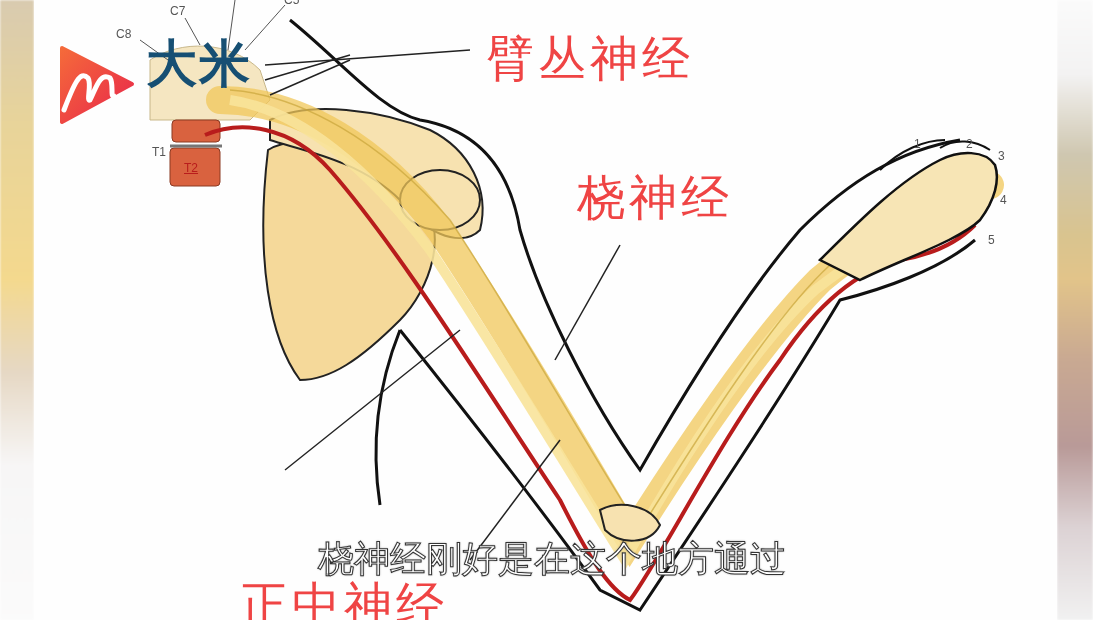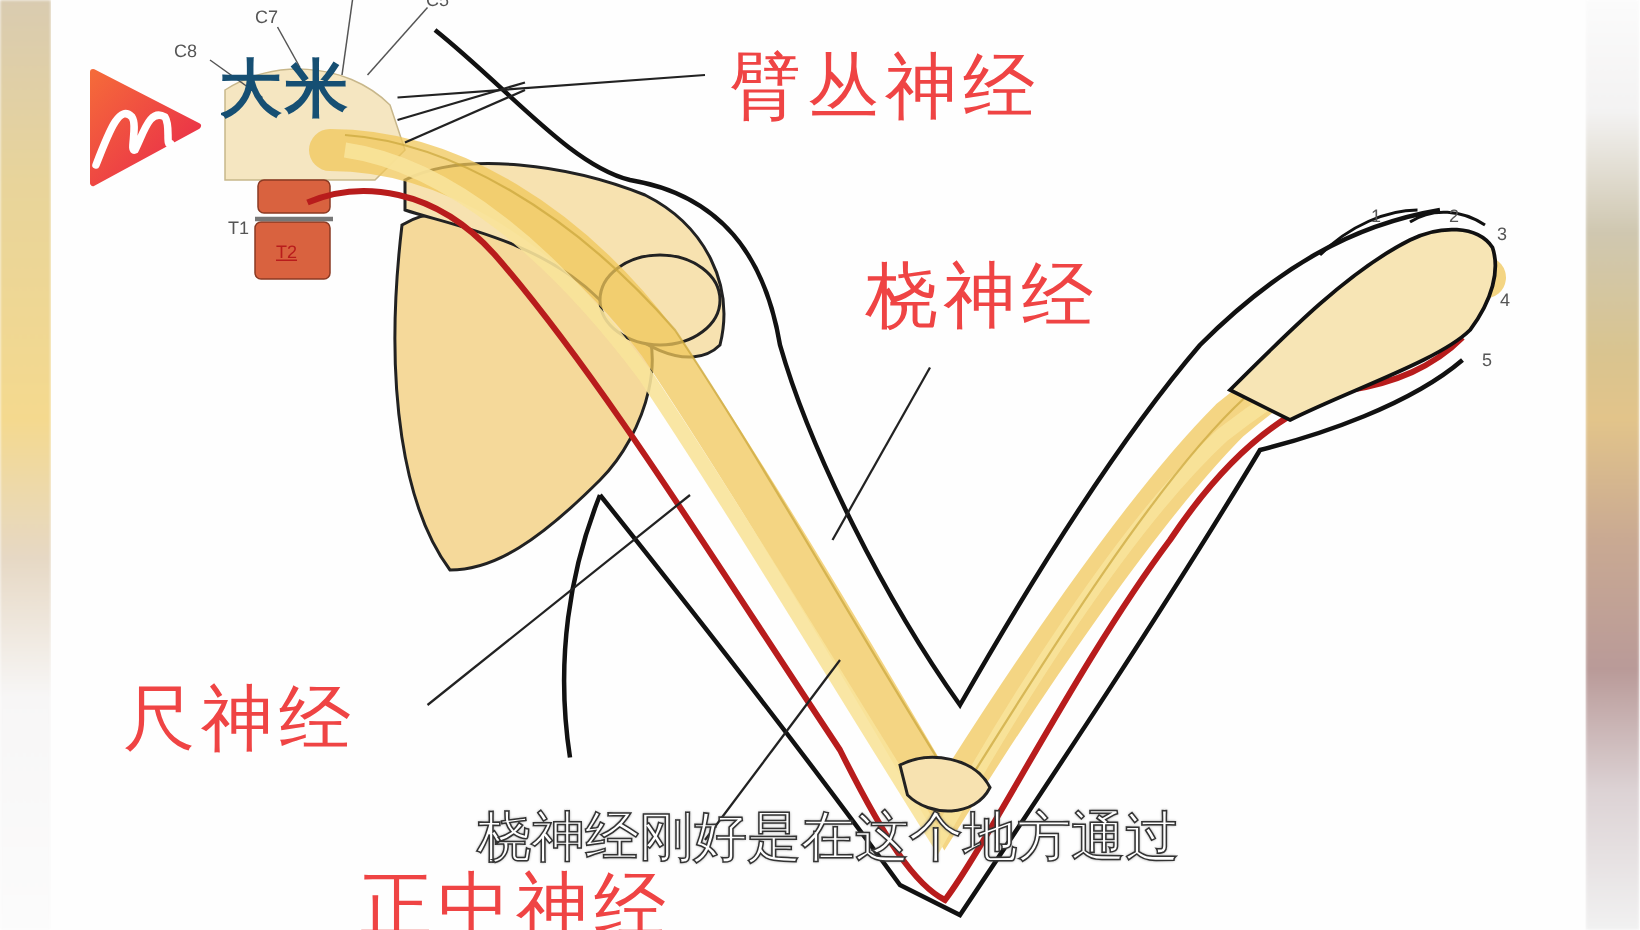--- a/index.html
+++ b/index.html
@@ -30,21 +30,21 @@
     }
     .small-label {
       position: absolute; color: #555; font-family: "Liberation Sans", sans-serif;
       font-size: 12px; line-height: 1;
     }
     .logo {
       position: absolute; left: 60px; top: 44px; width: 210px; height: 82px;
     }
     .logo-text {
       position: absolute; left: 146px; top: 38px; color: #164f73;
-      font-family: "DejaVu Sans", sans-serif; font-weight: bold; font-size: 42px;
+      font-family: "DejaVu Sans", sans-serif; font-weight: bold; font-size: 51px;
       letter-spacing: 2px; line-height: 1;
     }
     .subtitle {
       position: absolute; left: 318px; top: 541px; color: #ffffff;
       font-family: "DejaVu Sans", sans-serif; font-size: 36px; letter-spacing: 0px;
       line-height: 1; white-space: nowrap;
       -webkit-text-stroke: 1px #333;
       text-shadow: 0 0 2px #555;
     }
   </style>
@@ -102,21 +102,20 @@
   <div class="small-label" style="left:150px; top:162px; color:#b91c1c;text-decoration:underline;">T2</div>
 
   <div class="small-label" style="left:880px; top:138px;">1</div>
   <div class="small-label" style="left:932px; top:138px;">2</div>
   <div class="small-label" style="left:964px; top:150px;">3</div>
   <div class="small-label" style="left:966px; top:194px;">4</div>
   <div class="small-label" style="left:954px; top:234px;">5</div>
 
   <div class="label" style="left:452px; top:34px;">臂丛神经</div>
   <div class="label" style="left:528px; top:173px;margin-left:15px;">桡神经</div>
-  <div class="label" style="left:48px; top:455px;">尺神经</div>
   <div class="label" style="left:206px; top:580px;">正中神经</div>
 </div>
 
 <svg class="logo" viewBox="0 0 210 82">
   <defs>
     <linearGradient id="lg" x1="0" y1="0" x2="1" y2="1">
       <stop offset="0" stop-color="#f56a3a"></stop>
       <stop offset="1" stop-color="#e8264b"></stop>
     </linearGradient>
   </defs>

